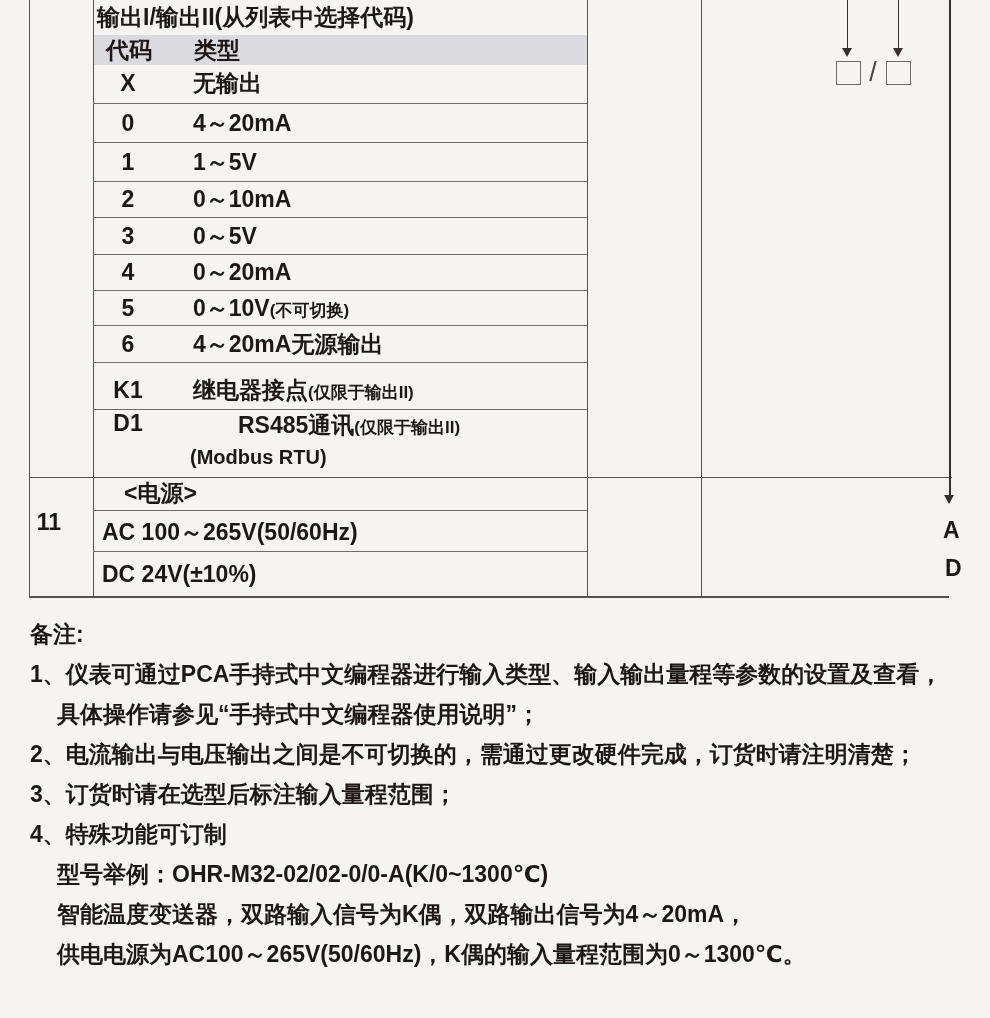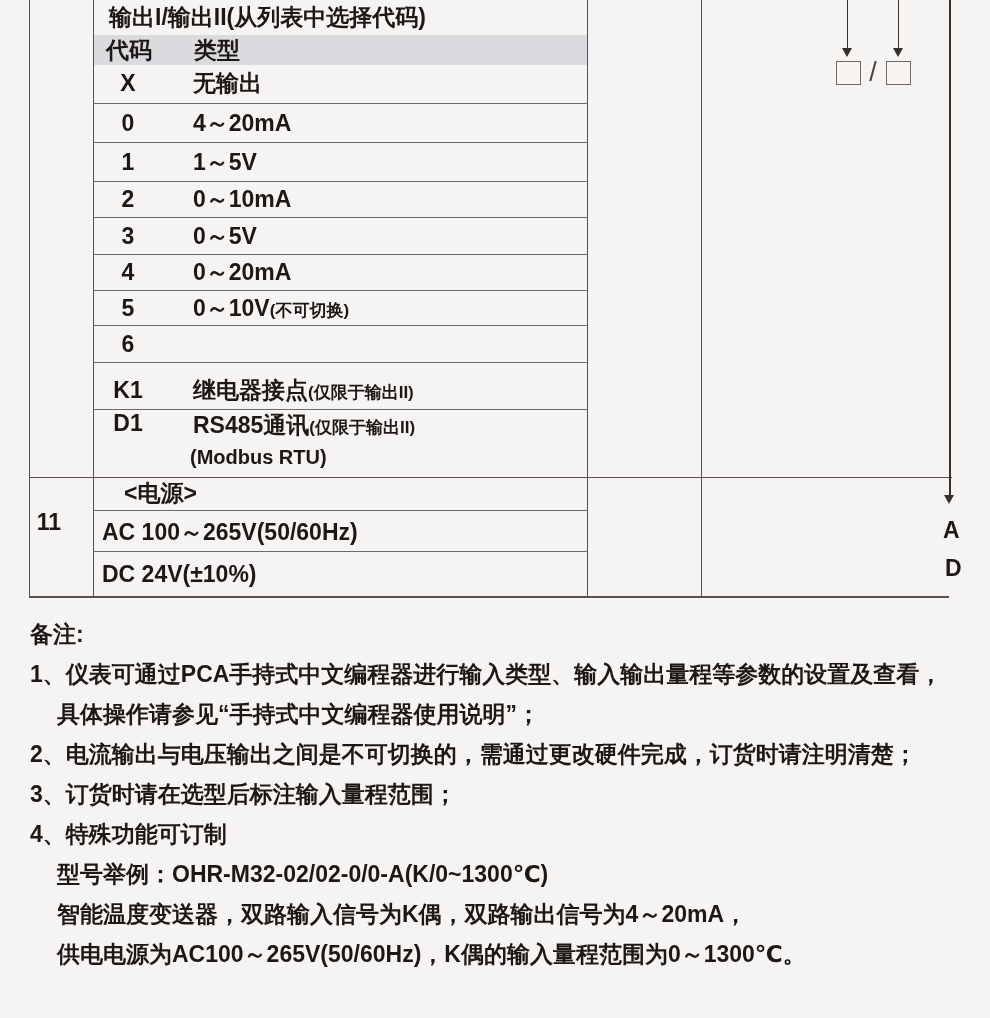--- a/index.html
+++ b/index.html
@@ -18,38 +18,38 @@
     background:var(--bg);
     font-family:"Liberation Sans","DejaVu Sans",sans-serif;
     color:var(--text);
   }
   
   .vl{position:absolute;width:1.5px;background:var(--line);top:0;height:597px;}
   .hlf{position:absolute;height:1.5px;background:var(--line);}
   
   .sec-title{
     position:absolute;left:93px;top:0;width:494px;height:35px;
-    display:flex;align-items:center;padding-left:16px;
+    display:flex;align-items:center;padding-left:4px;
     font-size:23px;font-weight:600;white-space:nowrap;
   }
   .band{
     position:absolute;left:94px;top:35px;width:493px;height:30px;
     background:var(--band);display:flex;align-items:center;
     font-size:23px;font-weight:600;
   }
   .band .code,.trow .code{width:70px;text-align:center;flex:none;}
   .band .type,.trow .type{margin-left:30px;white-space:nowrap;}
   .trow{
     position:absolute;left:93px;width:494px;
     display:flex;align-items:center;
     border-bottom:1px solid var(--rowline);
     font-size:23px;font-weight:600;
   }
   .trow.noline{border-bottom:none;}
-  .trow.two-line{align-items:flex-start;padding-top:8px;}
+  .trow.two-line{align-items:flex-start;padding-top:8px;gap:45px;}
   .small{font-size:17px;font-weight:600;}
   .extra-line{
     position:absolute;left:97px;top:44px;
     font-size:20px;font-weight:600;white-space:nowrap;
   }
   .id-cell{
     position:absolute;left:29px;top:509px;width:40px;
     text-align:center;font-size:23px;font-weight:600;
   }
   .prow{
@@ -127,20 +127,21 @@
   <div class="trow" style="top:255px;height:36px;">
     <span class="code">4</span>
     <span class="type"><span>0～20mA</span></span>
   </div>
   <div class="trow" style="top:291px;height:35px;">
     <span class="code">5</span>
     <span class="type"><span>0～10V</span><span class="small">(不可切换)</span></span>
   </div>
   <div class="trow" style="top:326px;height:37px;">
     <span class="code">6</span>
+    <span class="type"><span>4～20mA无源输出</span></span>
   </div>
   <div class="trow" style="top:371px;height:39px;">
     <span class="code">K1</span>
     <span class="type"><span>继电器接点</span><span class="small">(仅限于输出II)</span></span>
   </div>
   <div class="trow noline two-line" style="top:402px;height:76px;">
     <span class="code">D1</span>
     <span class="type"><span>RS485通讯</span><span class="small">(仅限于输出II)</span></span>
     <span class="extra-line">(Modbus RTU)</span>
   </div>

